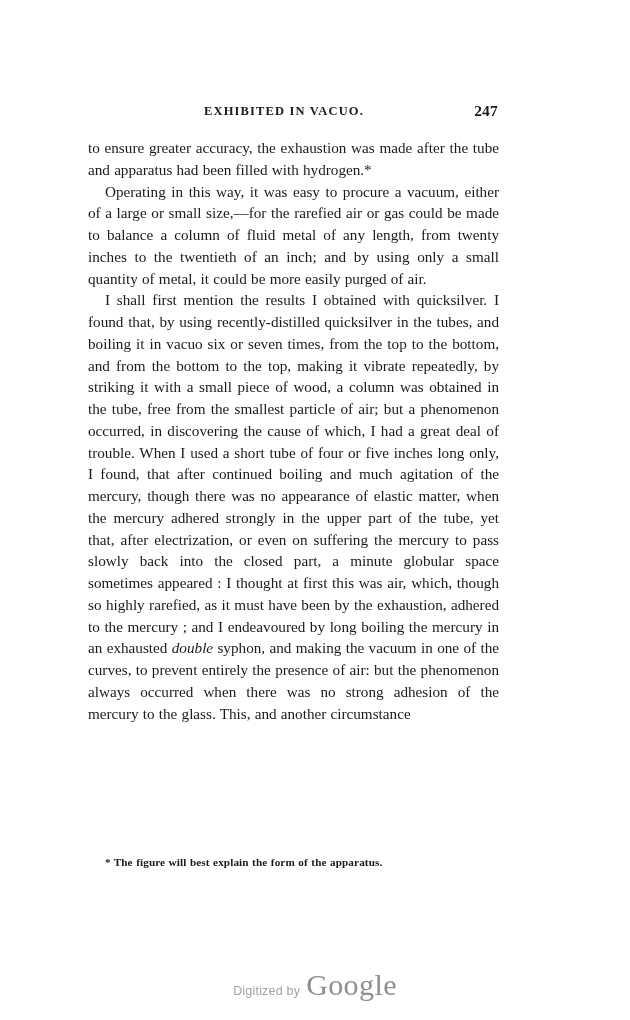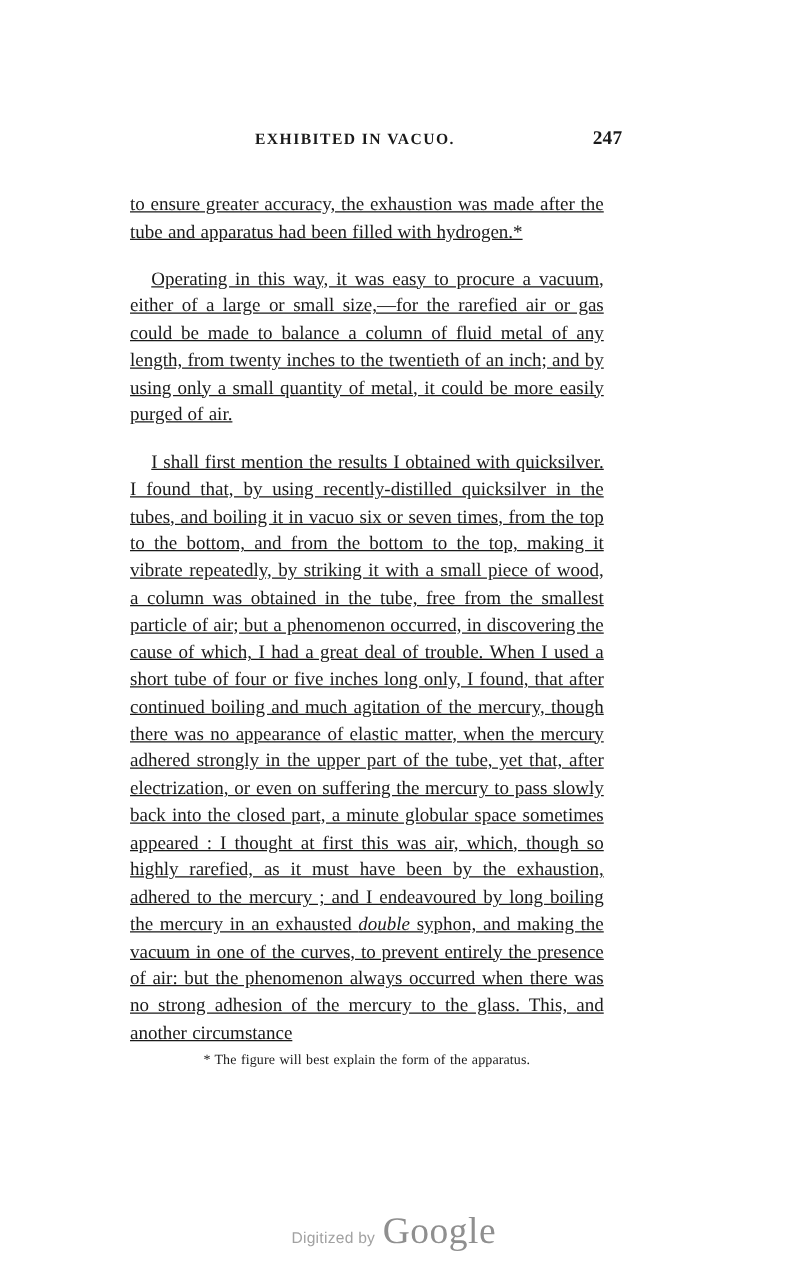--- a/index.html
+++ b/index.html
@@ -54,51 +54,50 @@
 
   
   .textblock {
     position: absolute;
     left: 88px;
     top: 137px;
     width: 411px;
   }
 
   p.para {
-    margin: 16px;
+    margin: 0;
     font-size: 15.2px;
     line-height: 21.75px;
     text-align: justify;
     text-align-last: left;
     word-spacing: 0.4px;
     -webkit-hyphens: none;
     hyphens: none;
-    text-decoration: underline;
   }
   p.para.indent {
     text-indent: 17px;
   }
 
   p.para i {
     font-style: italic;
   }
 
   
   .footnote-zone {
     position: absolute;
     left: 88px;
     top: 838px;
     width: 411px;
   }
   .footnote {
-    margin: 3px;
+    margin: 17px;
     font-size: 11.2px;
     line-height: 15px;
-    font-weight: normal;
-    text-align: center;
+    font-weight: bold;
+    text-align: left;
     letter-spacing: 0.1px;
     word-spacing: 0.6px;
   }
   .footnote .fn-mark {
     margin-right: 3px;
   }
 
   
   .watermark {
     position: absolute;

